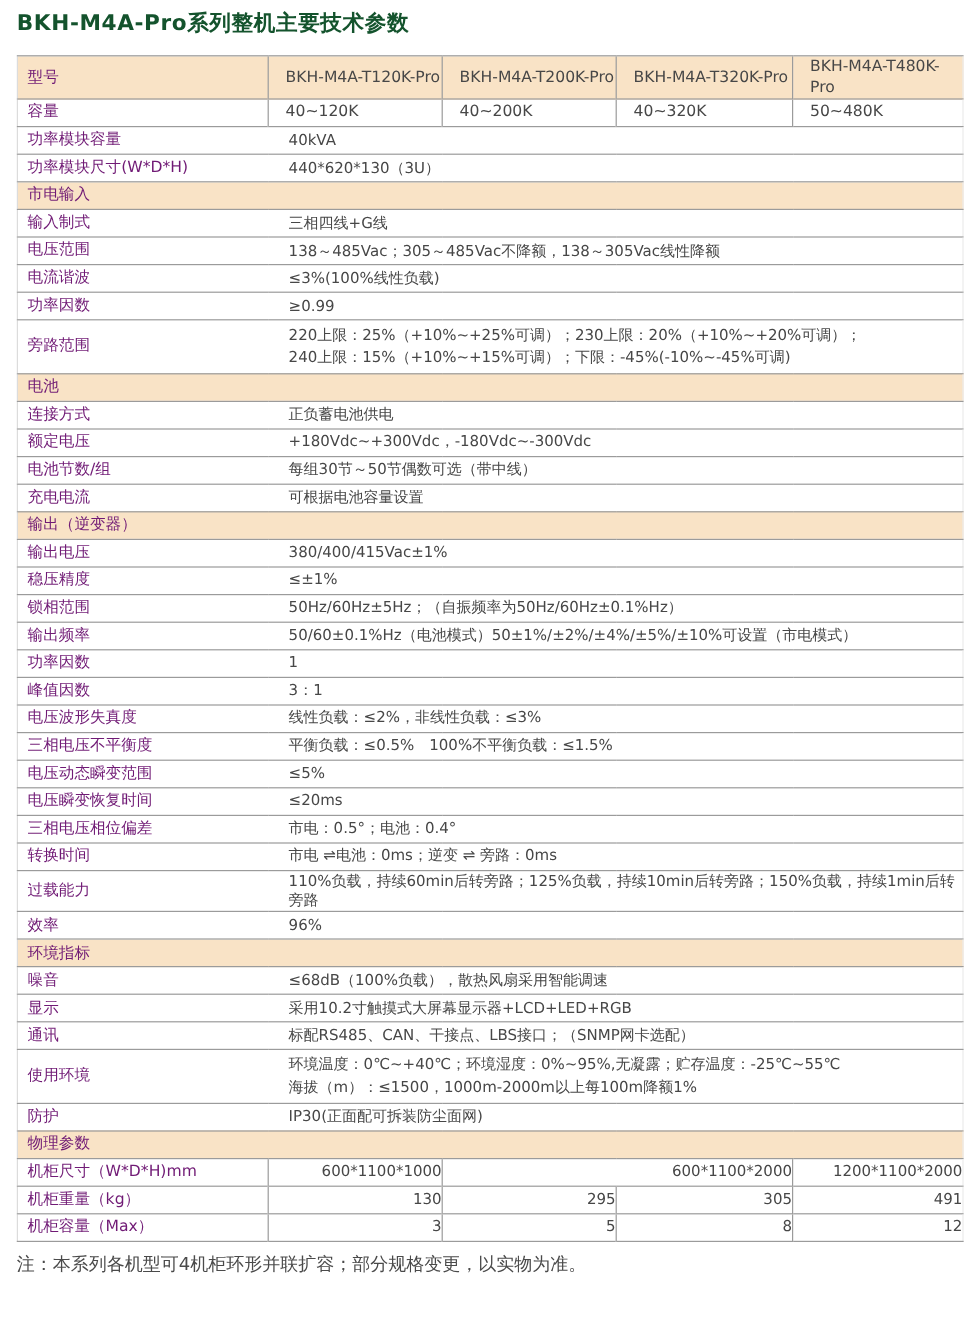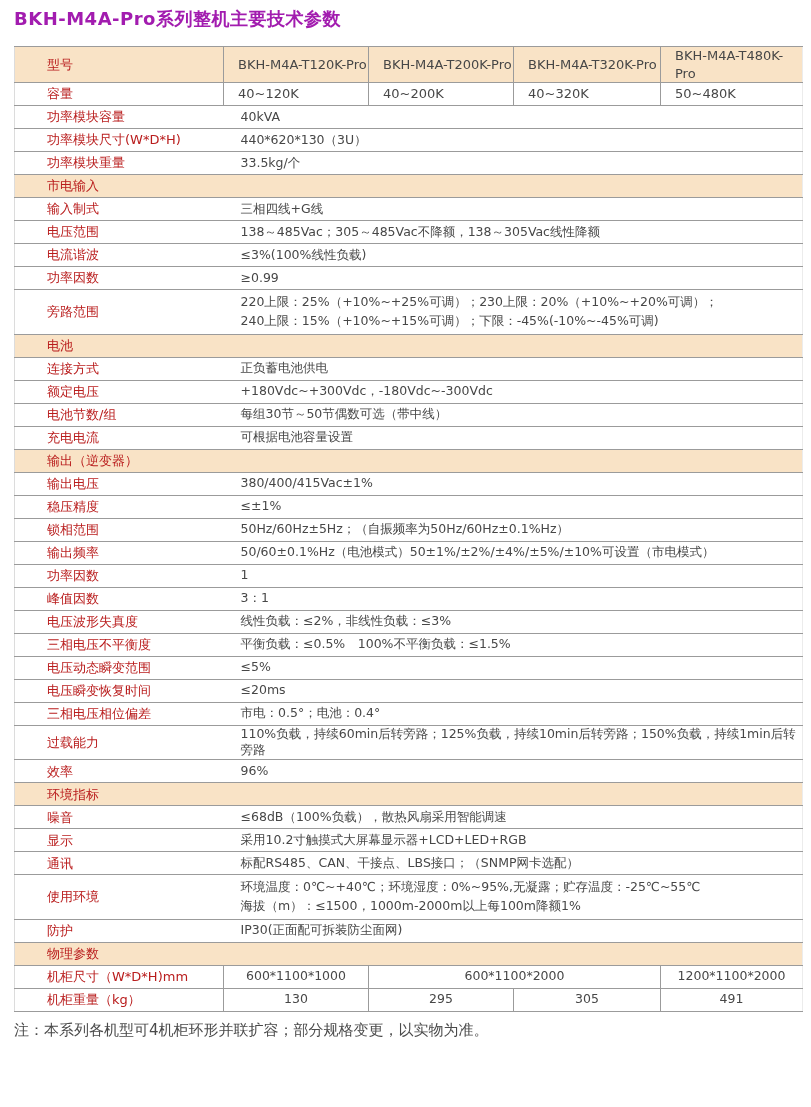--- a/index.html
+++ b/index.html
@@ -8,48 +8,48 @@
     width:811px; height:1107px;
     font-family:"DejaVu Sans","Liberation Sans",sans-serif;
     color:#3f3f3f;
     position:relative;
     overflow:hidden;
   }
   .page-title {
     margin:7px 0 0 14px;
     font-size:18px;
     font-weight:bold;
-    color:#a21caf;
+    color:#14532d;
     letter-spacing:0.5px;
   }
   table.spec-table {
     margin:15px 0 0 14px;
     width:788px;
     border-collapse:collapse;
     table-layout:fixed;
     border-bottom:1px solid #9b9b9b;
     border-left:1px solid #dcdcdc;
     border-right:1px solid #ececec;
   }
   .spec-table td {
     border-top:1px solid #9b9b9b;
     height:23px;
     font-size:12.5px;
     color:#474747;
     vertical-align:middle;
     line-height:1.35;
   }
   .spec-table td.lbl {
-    padding-left:32px;
+    padding-left:8px;
     font-size:13px;
-    color:#b91c1c;
+    color:#701a75;
   }
   .spec-table td.val { padding-left:17px; }
   .spec-table td.mdl { padding-left:14px; font-size:13px; }
-  .spec-table td.c   { text-align:center; }
+  .spec-table td.c   { text-align:right; }
   .spec-table tr.peach td { background:#f9e3c6; }
   .spec-table td.vl  { border-left:1px solid #9b9b9b; }
   .spec-table tr.twoline td { height:39px; padding-top:3px; padding-bottom:3px; }
   .spec-table tr.twoline td .ln { line-height:1.5; }
   .note {
     margin:9px 0 0 14px;
     font-size:15px;
     color:#4a4a4a;
   }
 </style>
@@ -82,24 +82,20 @@
         <td class="mdl vl">50~480K</td>
       </tr>
       <tr>
         <td class="lbl">功率模块容量</td>
         <td class="val" colspan="4">40kVA</td>
       </tr>
       <tr>
         <td class="lbl">功率模块尺寸(W*D*H)</td>
         <td class="val" colspan="4">440*620*130（3U）</td>
       </tr>
-      <tr>
-        <td class="lbl">功率模块重量</td>
-        <td class="val" colspan="4">33.5kg/个</td>
-      </tr>
       <tr class="peach">
         <td class="lbl" colspan="5">市电输入</td>
       </tr>
       <tr>
         <td class="lbl">输入制式</td>
         <td class="val" colspan="4">三相四线+G线</td>
       </tr>
       <tr>
         <td class="lbl">电压范围</td>
         <td class="val" colspan="4">138～485Vac；305～485Vac不降额，138～305Vac线性降额</td>
@@ -179,20 +175,24 @@
       </tr>
       <tr>
         <td class="lbl">电压瞬变恢复时间</td>
         <td class="val" colspan="4">≤20ms</td>
       </tr>
       <tr>
         <td class="lbl">三相电压相位偏差</td>
         <td class="val" colspan="4">市电：0.5°；电池：0.4°</td>
       </tr>
       <tr>
+        <td class="lbl">转换时间</td>
+        <td class="val" colspan="4">市电 ⇌电池：0ms；逆变 ⇌ 旁路：0ms</td>
+      </tr>
+      <tr>
         <td class="lbl">过载能力</td>
         <td class="val" colspan="4">110%负载，持续60min后转旁路；125%负载，持续10min后转旁路；150%负载，持续1min后转旁路</td>
       </tr>
       <tr>
         <td class="lbl">效率</td>
         <td class="val" colspan="4">96%</td>
       </tr>
       <tr class="peach">
         <td class="lbl" colspan="5">环境指标</td>
       </tr>
@@ -228,16 +228,23 @@
         <td class="c vl" colspan="2">600*1100*2000</td>
         <td class="c vl" colspan="1">1200*1100*2000</td>
       </tr>
       <tr>
         <td class="lbl">机柜重量（kg）</td>
         <td class="c vl">130</td>
         <td class="c vl">295</td>
         <td class="c vl">305</td>
         <td class="c vl">491</td>
       </tr>
+      <tr>
+        <td class="lbl">机柜容量（Max）</td>
+        <td class="c vl">3</td>
+        <td class="c vl">5</td>
+        <td class="c vl">8</td>
+        <td class="c vl">12</td>
+      </tr>
     </tbody>
 </table>
 
 <p class="note">注：本系列各机型可4机柜环形并联扩容；部分规格变更，以实物为准。</p>
 
 </body></html>

